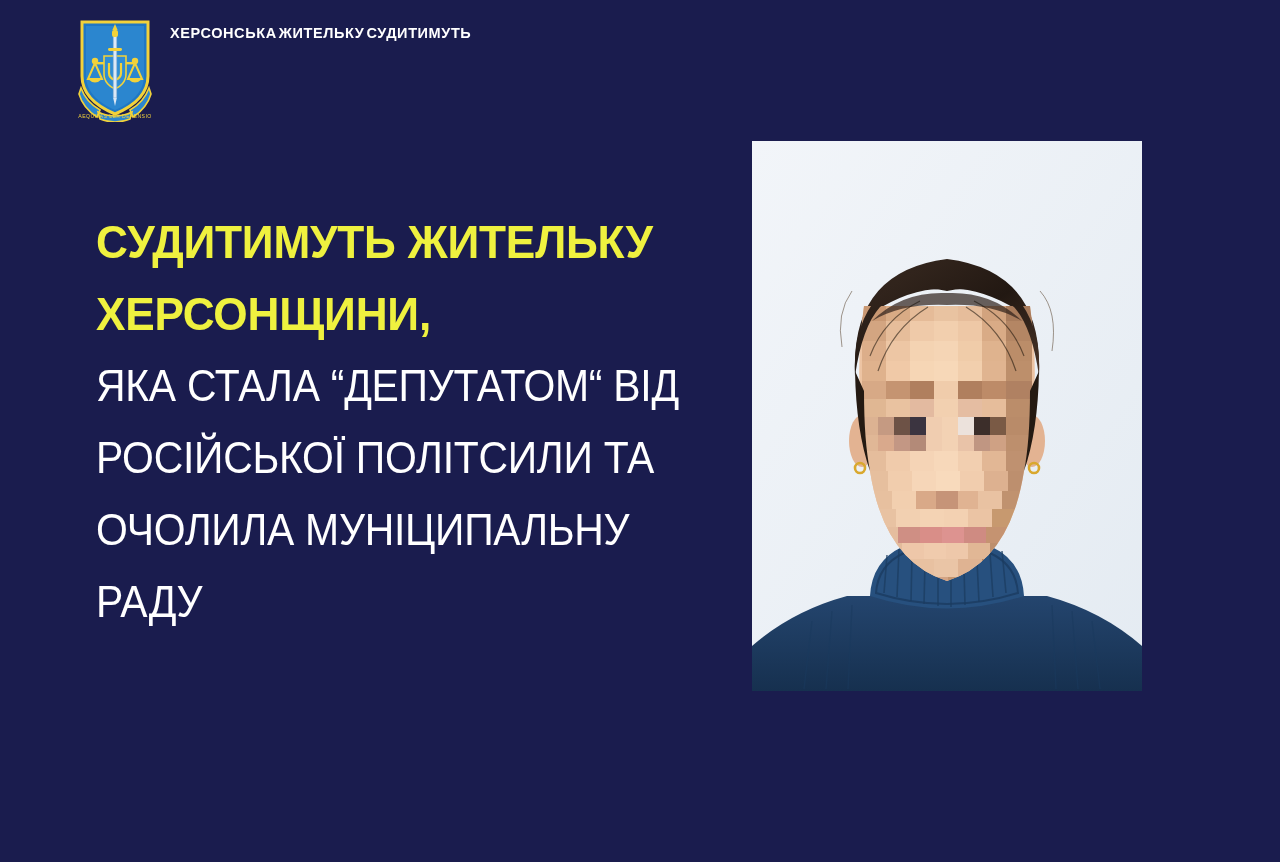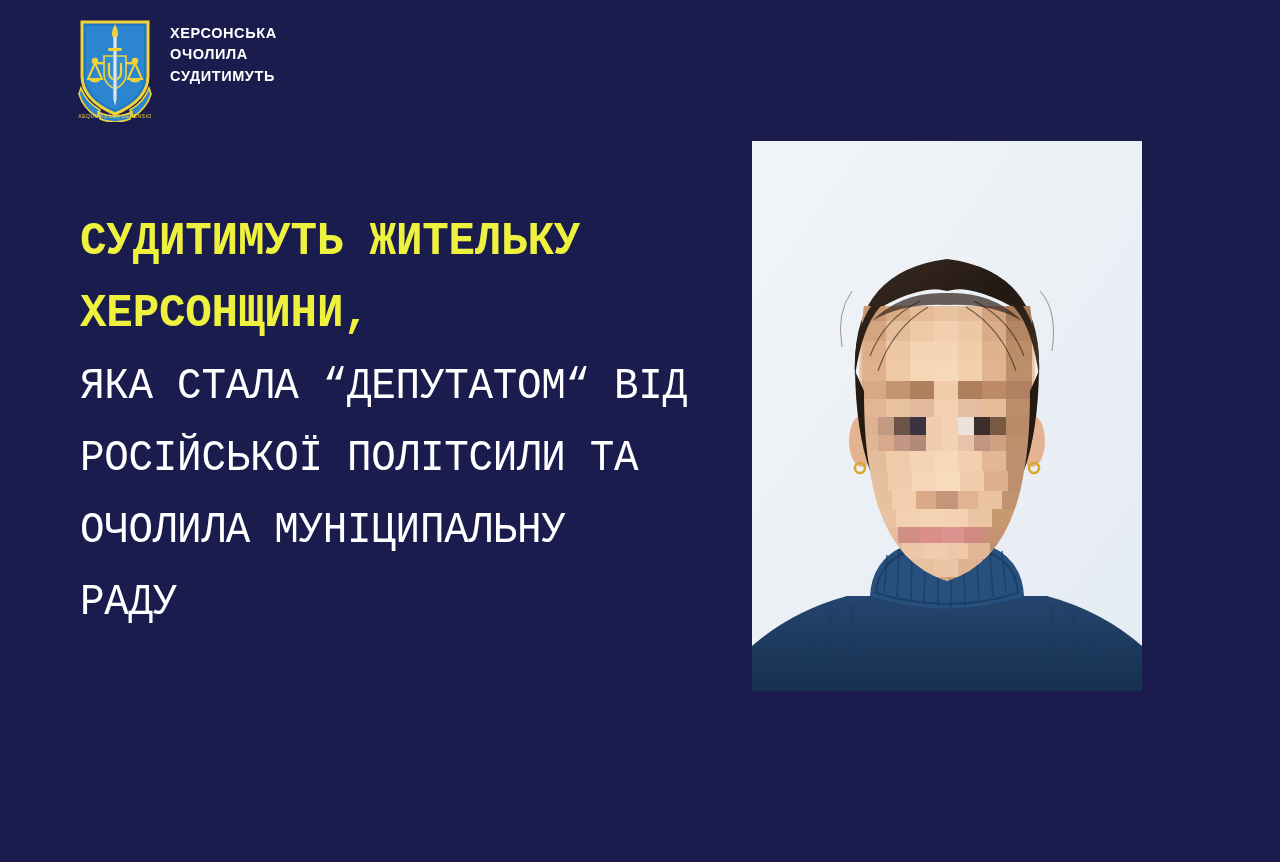--- a/index.html
+++ b/index.html
@@ -36,40 +36,39 @@
   #emblem {
     width: 74px;
     height: 104px;
     flex: 0 0 auto;
     display: block;
   }
 
   #brand-text {
     padding-top: 6px;
     display: flex;
-    flex-direction: column;
+    flex-direction: row;
     gap: 2px;
   }
 
   .brand-line {
     color: #ffffff;
     font-size: 14.5px;
     font-weight: 700;
     letter-spacing: 0.6px;
     line-height: 1.33;
     white-space: nowrap;
   }
 
   
   #headline-block {
     position: absolute;
-    left: 80px;
+    left: 96px;
     top: 206px;
     width: 620px;
-    font-family: Liberation Mono, monospace;
   }
 
   .hl-line {
     font-size: 47px;
     line-height: 72px;
     font-weight: 700;
     letter-spacing: -0.2px;
     white-space: nowrap;
     transform: scaleX(0.94);
     transform-origin: left center;
@@ -134,21 +133,21 @@
       <path d="M37 6 L39.6 12 H34.4 Z" fill="#f2d23a"></path>
 
       <path d="M3 70 Q8 84 22 92 L19 99 Q5 90 1 76 Z" fill="#2b86cf" stroke="#f2d23a" stroke-width="1.6"></path>
       <path d="M71 70 Q66 84 52 92 L55 99 Q69 90 73 76 Z" fill="#2b86cf" stroke="#f2d23a" stroke-width="1.6"></path>
       <path d="M20 94 Q37 102 54 94 L52 101 Q37 107 22 101 Z" fill="#2b86cf" stroke="#f2d23a" stroke-width="1.6"></path>
       <text x="37" y="100" text-anchor="middle" font-family="'Liberation Sans', sans-serif" font-size="5.2" fill="#f2d23a" letter-spacing="0.4">AEQUITAS LEX DEFENSIO</text>
     </svg>
 
     <div id="brand-text">
       <div class="brand-line">ХЕРСОНСЬКА</div>
-      <div class="brand-line">ОЧОЛИЛА</div>
+      <div class="brand-line">ЖИТЕЛЬКУ</div>
       <div class="brand-line">СУДИТИМУТЬ</div>
     </div>
   </div>
 
   <div id="headline-block">
     <div class="hl-line accent">СУДИТИМУТЬ ЖИТЕЛЬКУ</div>
     <div class="hl-line accent">ХЕРСОНЩИНИ,</div>
     <div class="sub-line">ЯКА СТАЛА “ДЕПУТАТОМ“ ВІД</div>
     <div class="sub-line">РОСІЙСЬКОЇ ПОЛІТСИЛИ ТА</div>
     <div class="sub-line">ОЧОЛИЛА МУНІЦИПАЛЬНУ</div>

